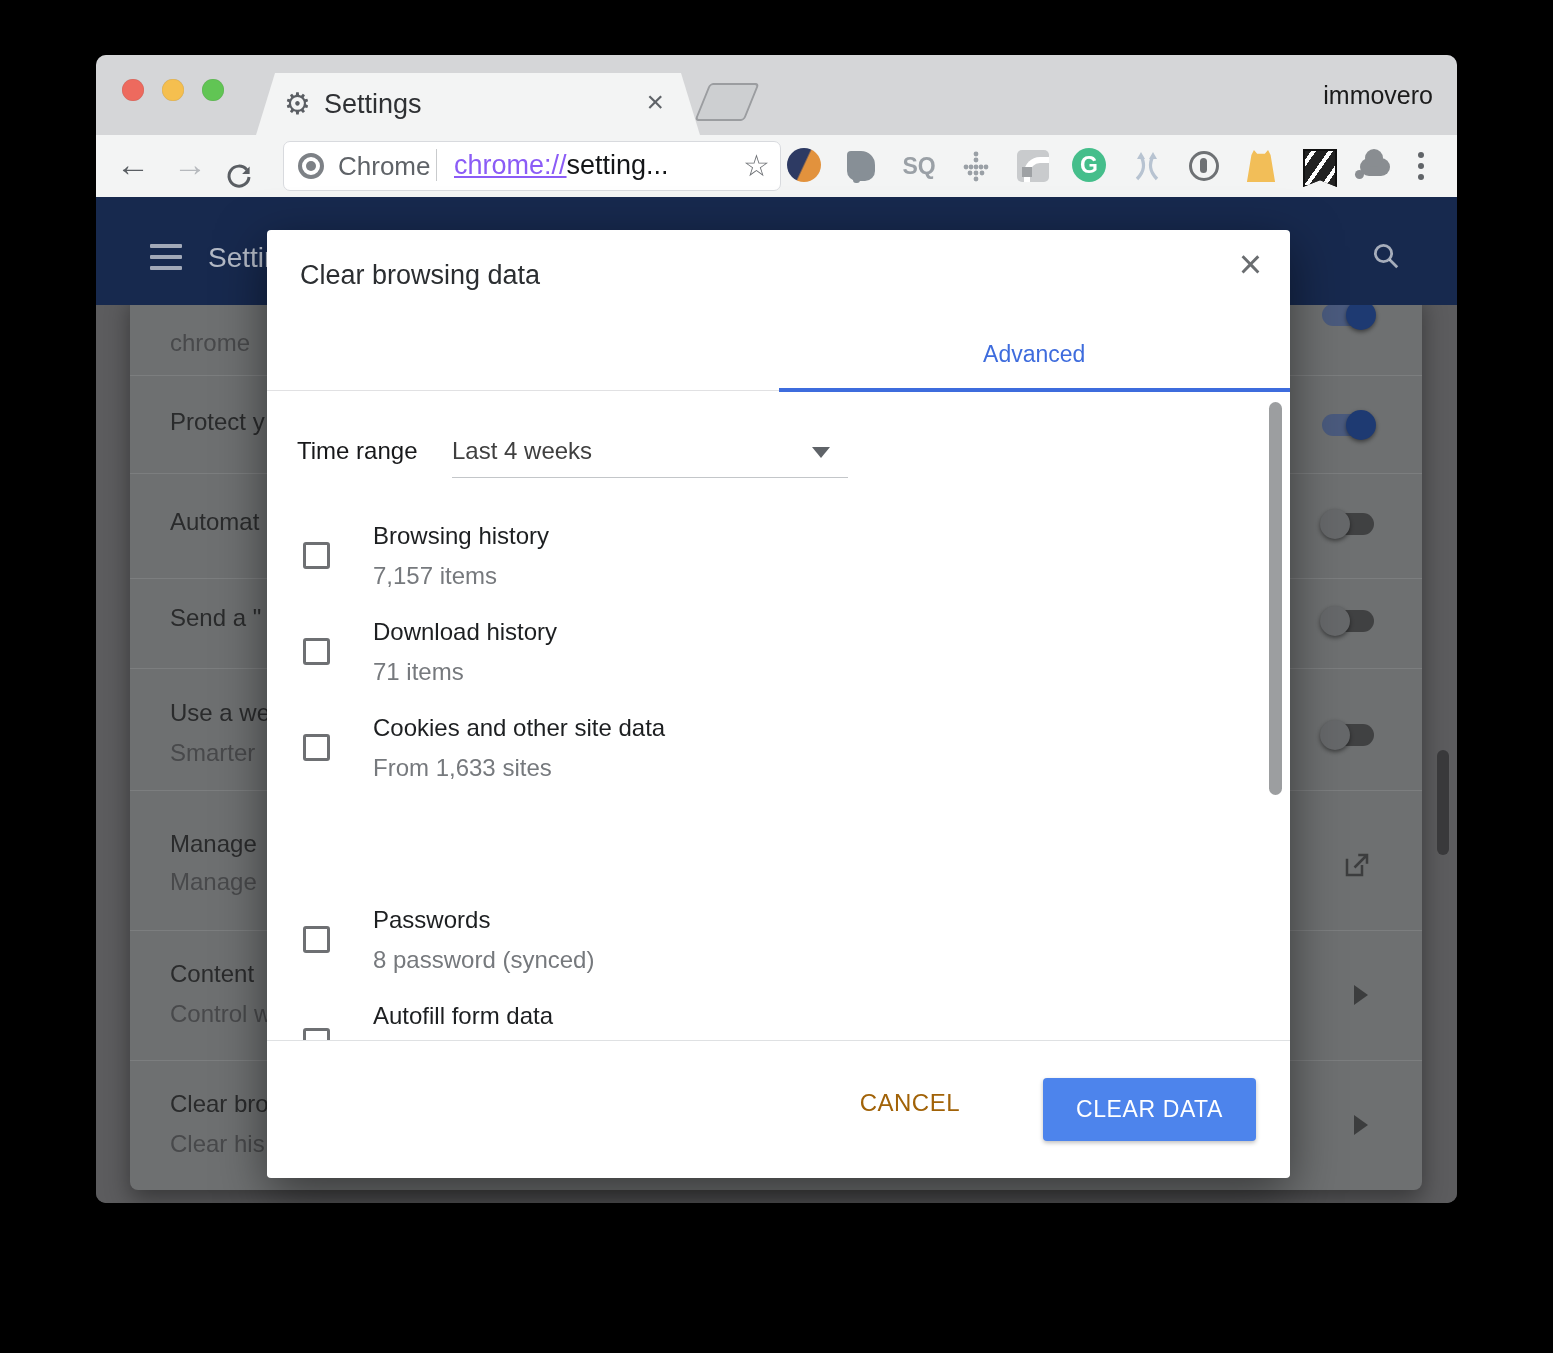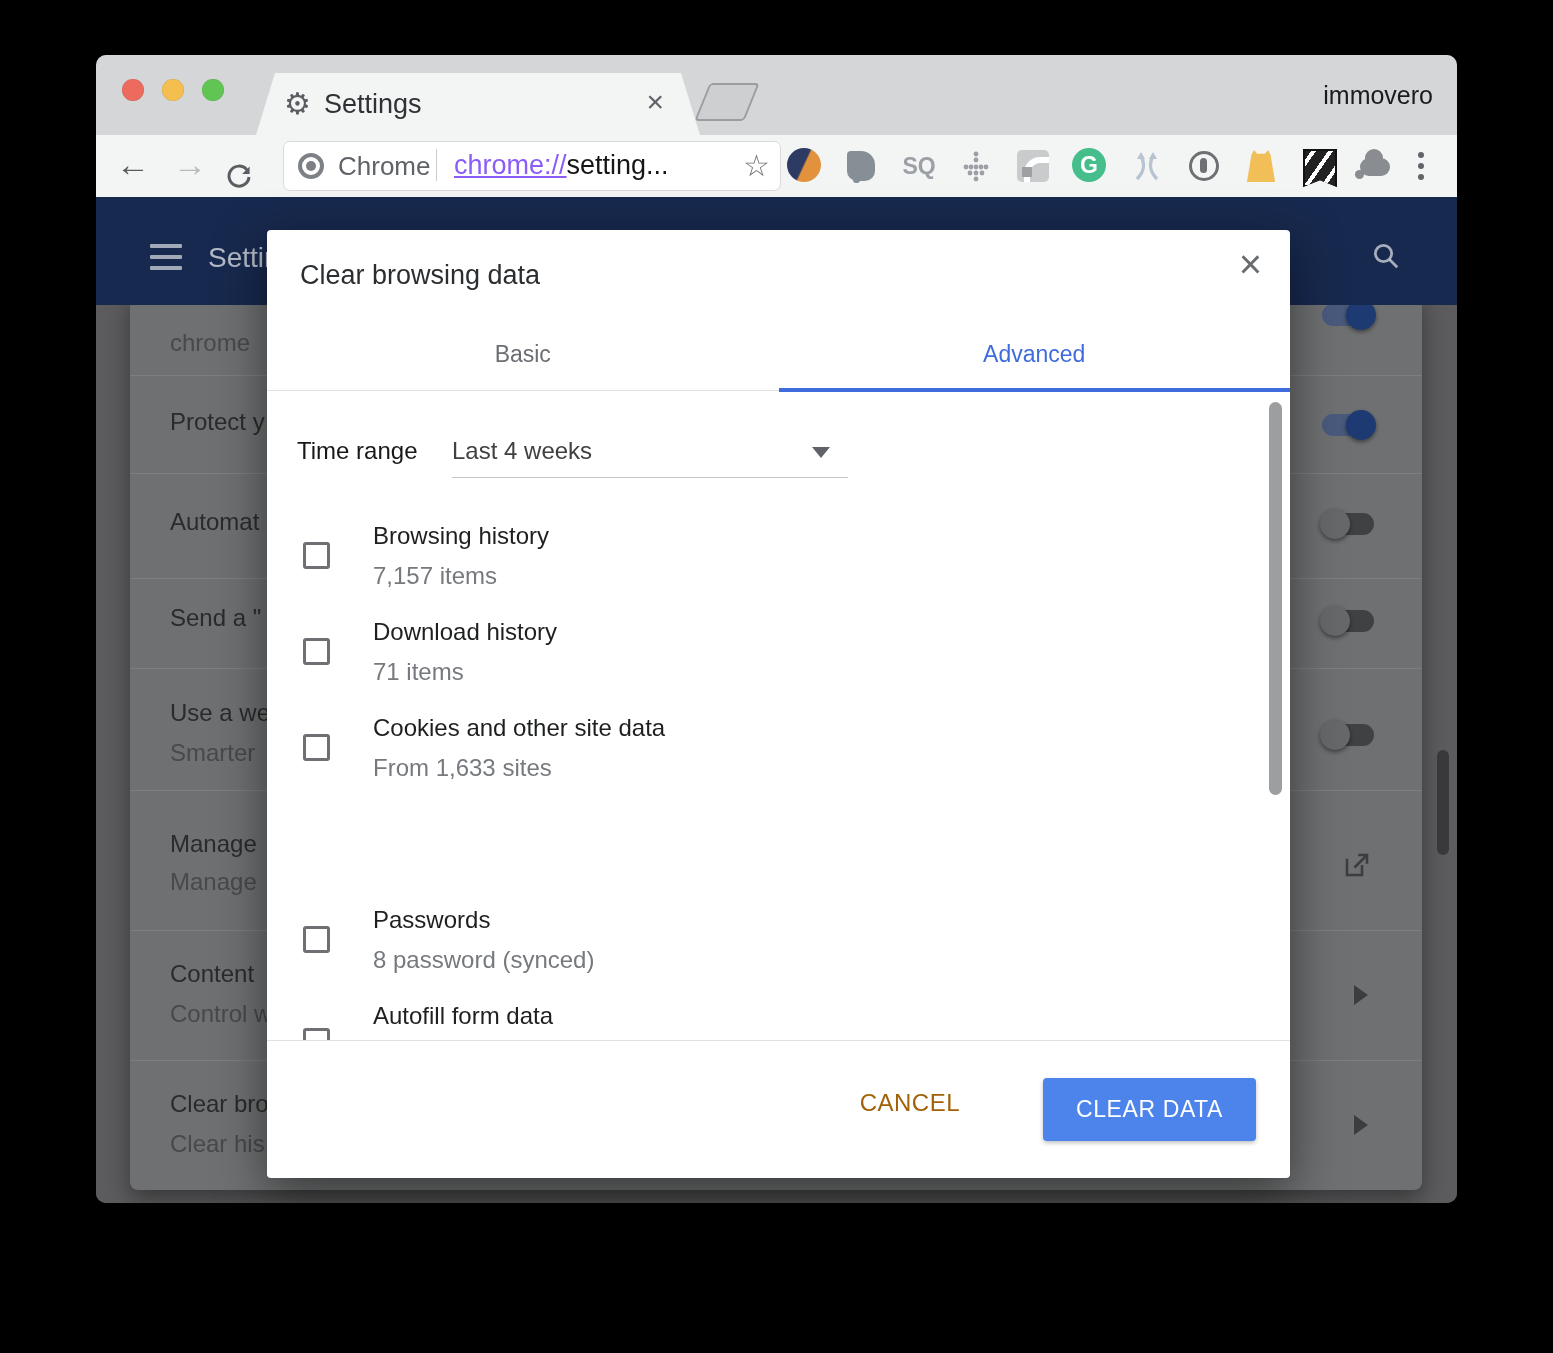--- a/index.html
+++ b/index.html
@@ -290,21 +290,20 @@
     </div>
 
     <div id="winscrollbar"></div>
   </div>
 
   <div id="dialog">
     <span id="dlg-title">Clear browsing data</span>
     <span id="dlg-close">×</span>
 
     <div id="dlg-tabs">
-      <div class="dlg-tab" id="tab-basic">Basic</div>
       <div class="dlg-tab" id="tab-advanced">Advanced</div>
       <div id="tab-underline"></div>
     </div>
 
     <div id="timerange-row">
       <span id="timerange-label">Time range</span>
       <div id="timerange-select">
         <span id="timerange-value">Last 4 weeks</span>
         <div id="timerange-caret"></div>
       </div>

